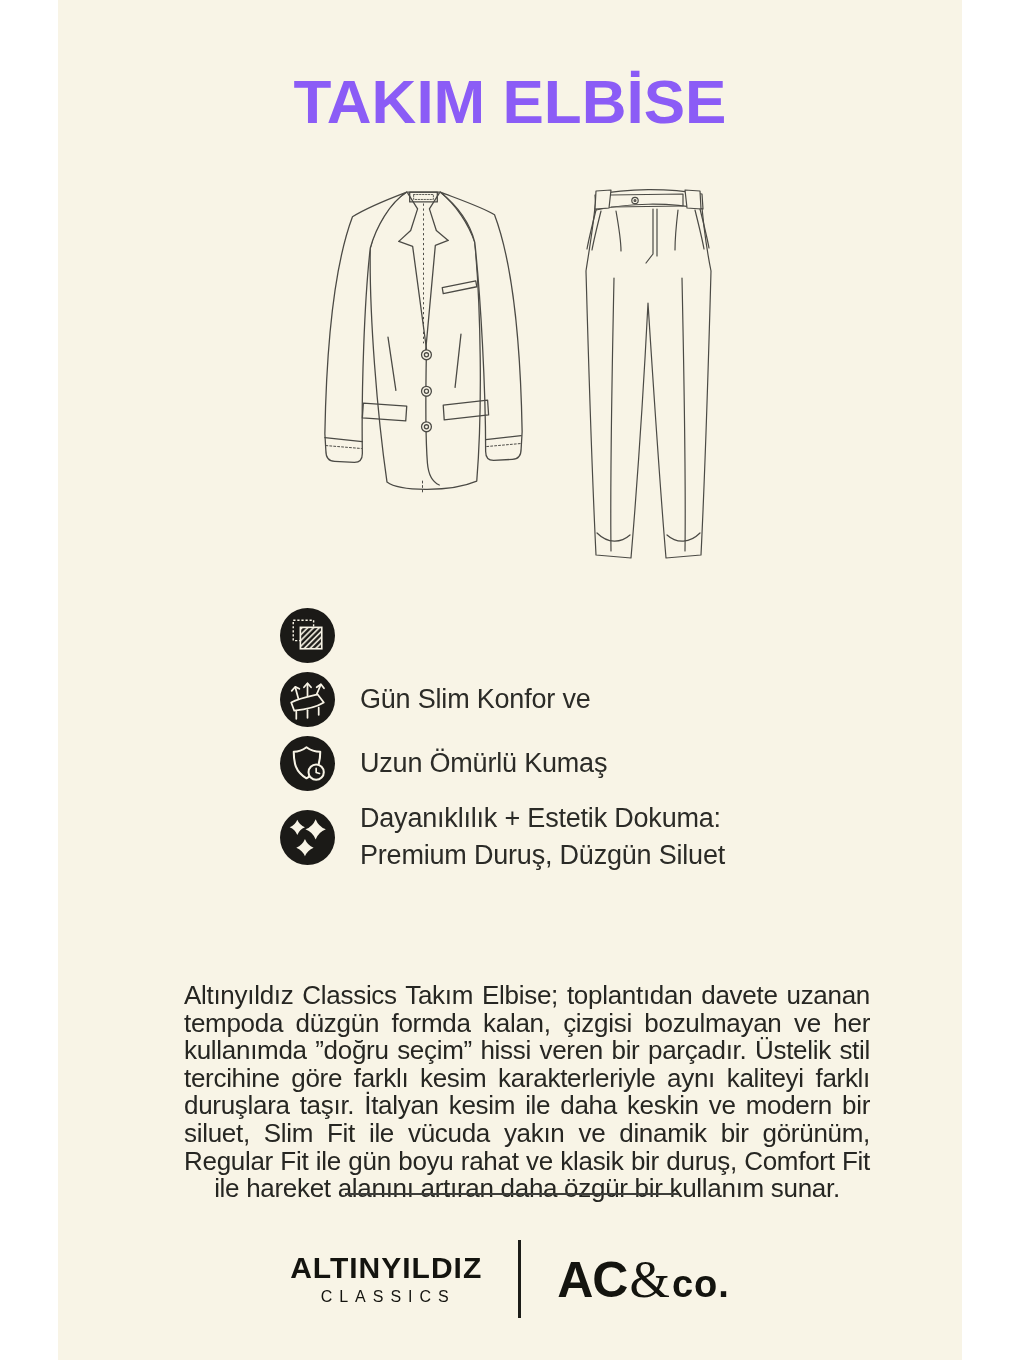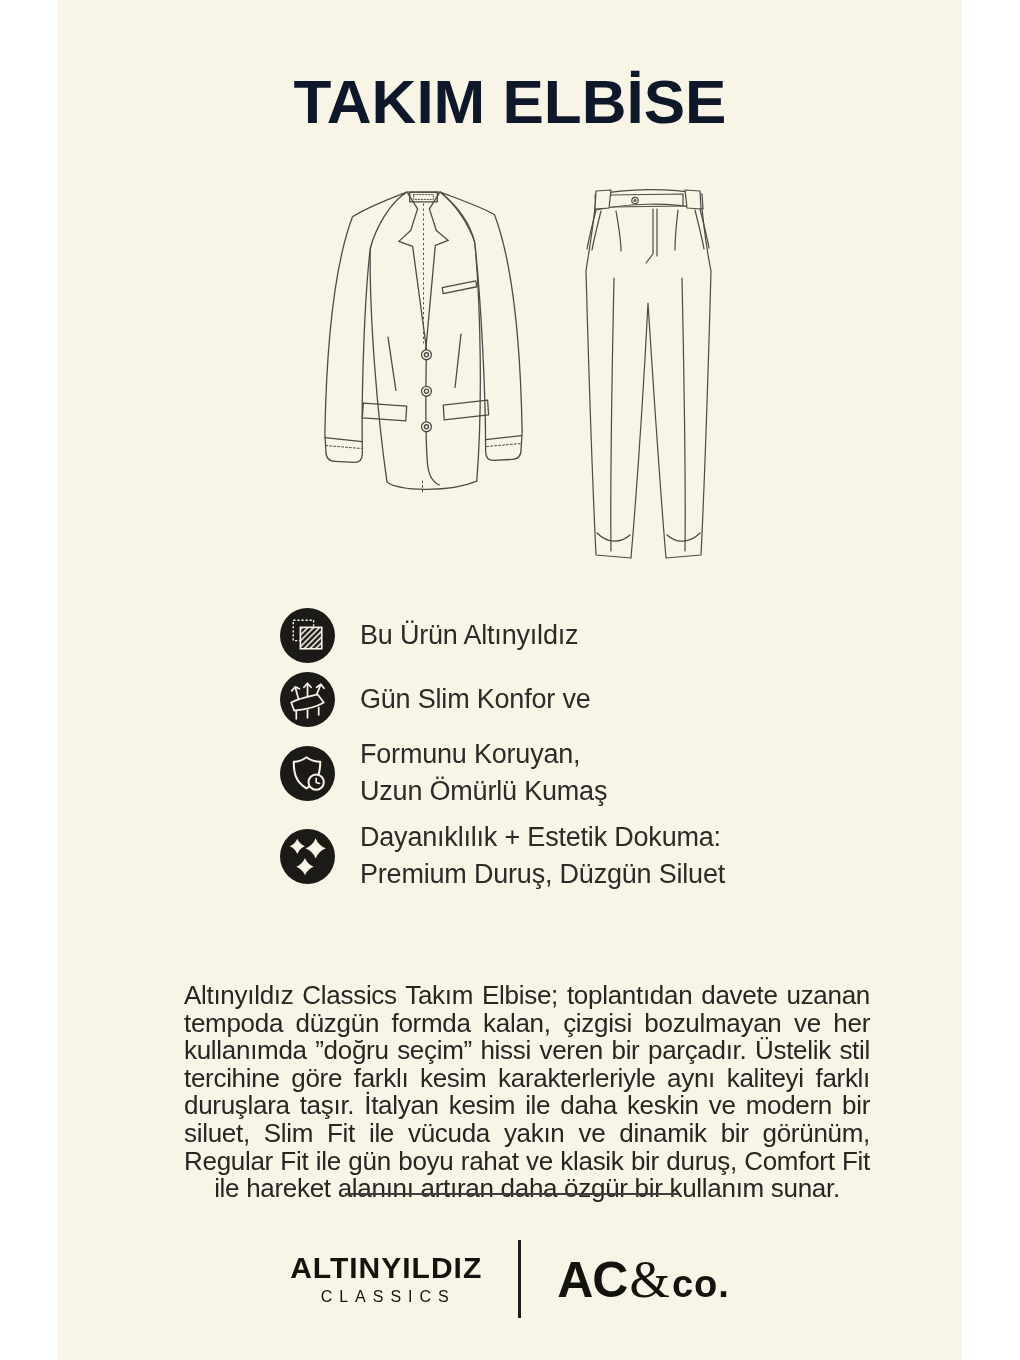--- a/index.html
+++ b/index.html
@@ -3,21 +3,21 @@
 <meta charset="utf-8">
 <style>
   html,body{margin:0;padding:0;}
   body{
     width:1020px;height:1360px;position:relative;background:#ffffff;
     font-family:"Liberation Sans", sans-serif;overflow:hidden;
   }
   .canvas{position:absolute;left:58px;top:0;width:904px;height:1360px;background:#f8f4e6;}
   .title{
     position:absolute;top:66px;left:0;width:100%;margin:0;text-align:center;
-    font-size:62px;font-weight:800;letter-spacing:0;color:#0f172a;
+    font-size:62px;font-weight:800;letter-spacing:0;color:#8b5cf6;
   }
   .jacket{position:absolute;left:257px;top:185px;width:217px;height:312px;}
   .trousers{position:absolute;left:525px;top:183px;width:130px;height:385px;}
   .features{position:absolute;left:222px;top:608px;}
   .feature{display:flex;align-items:center;margin-bottom:9px;}
   .ficon{width:55px;height:55px;flex:0 0 55px;}
   .ficon svg{display:block;}
   .ftext{margin-left:25px;font-size:27px;line-height:37px;color:#2b2b27;letter-spacing:-0.2px;}
   .ftext span{display:block;white-space:nowrap;}
   .desc{
@@ -133,21 +133,20 @@
               <rect width="4" height="4" fill="#1b1a17"></rect>
               <line x1="1" y1="0" x2="1" y2="4" stroke="#f8f4e6" stroke-width="1.6"></line>
             </pattern>
           </defs>
           <circle cx="27" cy="27" r="27" fill="#1b1a17"></circle>
           <rect x="13" y="12" width="20" height="20" fill="none" stroke="#f8f4e6" stroke-width="1.4" stroke-dasharray="2.2,1.8"></rect>
           <rect x="20" y="19" width="21" height="21" fill="url(#hatchp)" stroke="#f8f4e6" stroke-width="1.6"></rect>
         </svg>
       </span>
       <div class="ftext">
-        <span>Bu Ürün Altınyıldız</span>
       </div>
     </div>
 
     <div class="feature">
       <span class="ficon">
         <svg width="55" height="55" viewBox="0 0 54 54" xmlns="http://www.w3.org/2000/svg">
           <circle cx="27" cy="27" r="27" fill="#1b1a17"></circle>
           <g stroke="#f8f4e6" stroke-width="1.7" fill="none" stroke-linecap="round" stroke-linejoin="round">
             <path d="M11,30 C18,26 28,24 37,22 L43,30 C35,35 24,37 14,38 Z"></path>
             <path d="M16,39 V46"></path>
@@ -172,21 +171,20 @@
         <svg width="55" height="55" viewBox="0 0 54 54" xmlns="http://www.w3.org/2000/svg">
           <circle cx="27" cy="27" r="27" fill="#1b1a17"></circle>
           <g stroke="#f8f4e6" stroke-width="2" fill="none" stroke-linecap="round" stroke-linejoin="round">
             <path d="M26,11 C22,14 17.5,15.5 13.5,15.5 C13.5,26 15,35 26,41.5 C37.5,35 39.5,26 39.5,15.5 C35.5,15.5 30,14 26,11 Z"></path>
             <circle cx="35.5" cy="35.5" r="7.5" fill="#1b1a17"></circle>
             <path d="M35.5,31.8 V35.8 L38.8,36.8" stroke-width="1.6"></path>
           </g>
         </svg>
       </span>
       <div class="ftext">
-        <span>Formunu Koruyan,</span>
         <span>Uzun Ömürlü Kumaş</span>
       </div>
     </div>
 
     <div class="feature">
       <span class="ficon">
         <svg width="55" height="55" viewBox="0 0 54 54" xmlns="http://www.w3.org/2000/svg">
           <circle cx="27" cy="27" r="27" fill="#1b1a17"></circle>
           <g fill="#f8f4e6">
             <path d="M17,9.5 Q19.2,14.8 24.5,17 Q19.2,19.2 17,24.5 Q14.8,19.2 9.5,17 Q14.8,14.8 17,9.5 Z"></path>

